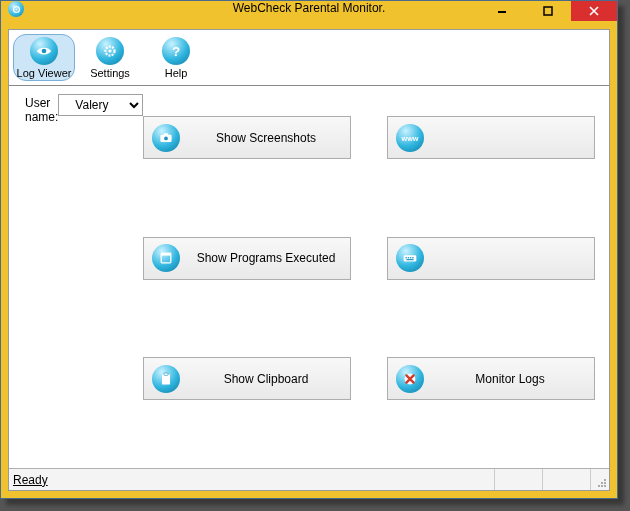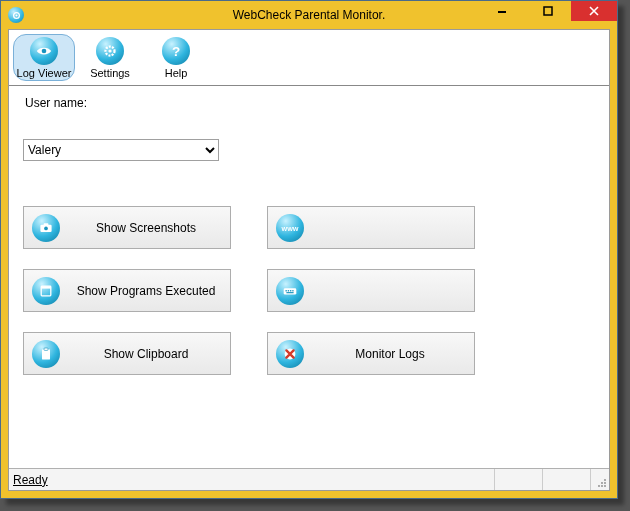--- a/index.html
+++ b/index.html
@@ -24,21 +24,20 @@
     left: 0; top: 0;
     width: 618px; height: 499px;
     background: #f0c22d;
     border: 1px solid #4a6b8a;
     display: flex;
     flex-direction: column;
   }
   .titlebar {
     height: 28px;
     display: flex;
-    align-items: center;
     position: relative;
     background: #f0c22d;
   }
   .titlebar .app-icon {
     width: 16px; height: 16px;
     margin-left: 7px;
     border-radius: 50%;
     background: radial-gradient(circle at 35% 30%, #bfeeff, #2fb5df 60%, #1a7ea0);
     display: flex; align-items: center; justify-content: center;
   }
@@ -105,35 +104,34 @@
     border-radius: 50%;
     background: radial-gradient(circle at 35% 25%, #c8f2ff, #2fb5df 55%, #0e7ba1);
     display: flex; align-items: center; justify-content: center;
     color: #fff;
   }
 
   .body {
     flex: 1;
     padding: 8px 14px 10px 14px;
     display: flex;
-    flex-direction: column;
-    gap: 23px;
+    flex-direction: row;
   }
   .userlabel {
     font-size: 12px;
     margin: 2px 0 6px 2px;
   }
   select.user {
     width: 196px;
     height: 22px;
     font-family: inherit;
     font-size: 12px;
     border: 1px solid #a0a0a0;
     background: #fff;
-    padding-left: 0;
+    padding-left: 12px;
   }
 
   .grid {
     margin-top: 22px;
     display: grid;
     grid-template-columns: 208px 208px;
     column-gap: 36px;
     row-gap: 20px;
   }
   .action {

